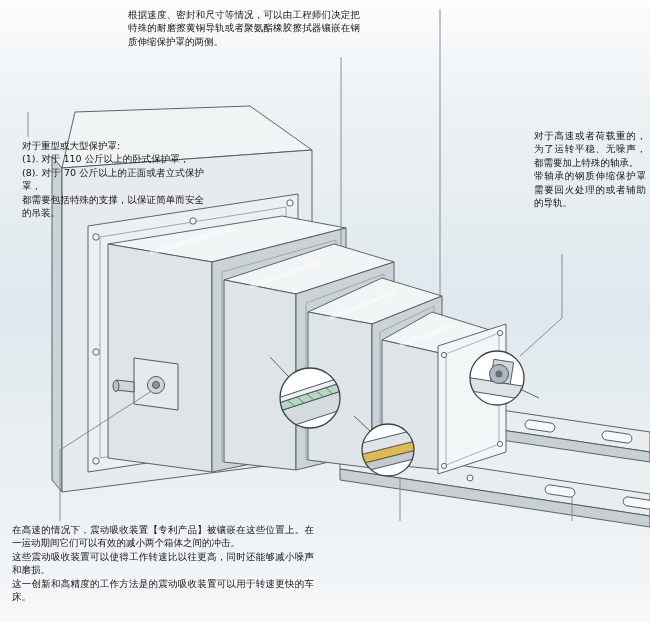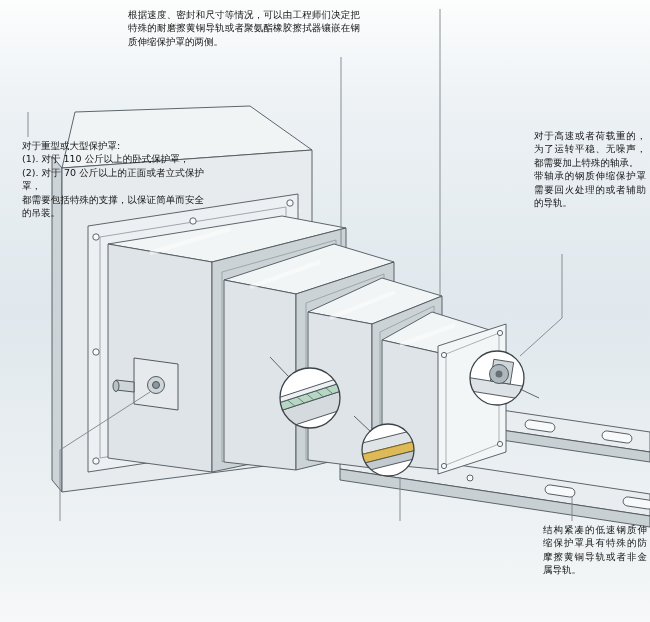--- a/index.html
+++ b/index.html
@@ -187,22 +187,24 @@
     <path d="M400,521 L400,477"></path>
     <path d="M572,521 L572,496"></path>
   </g>
 </svg>
 
   <div class="ann" style="left:128px;top:8px;width:232px">根据速度、密封和尺寸等情况，可以由工程师们决定把特殊的耐磨擦黄铜导轨或者聚氨酯橡胶擦拭器镶嵌在钢质伸缩保护罩的两侧。</div>
 
 
   <div class="ann" style="left:22px;top:139px;width:182px">对于重型或大型保护罩:
 (1). 对于 110 公斤以上的卧式保护罩，
-(2). 对于 70 公斤以上的正面或者立式保护罩，
+(8). 对于 70 公斤以上的正面或者立式保护罩，
 都需要包括特殊的支撑，以保证简单而安全的吊装。</div>
 
   <div class="ann" style="left:534px;top:129px;width:112px">对于高速或者荷载重的，为了运转平稳、无噪声，都需要加上特殊的轴承。
 带轴承的钢质伸缩保护罩需要回火处理的或者辅助的导轨。</div>
 
-
-
-  <div class="ann" style="left:543px;top:523px;width:104px">结构紧凑的低速钢质伸缩保护罩具有特殊的防摩擦黄铜导轨或者非金属导轨。</div>
+  <div class="ann" style="left:12px;top:523px;width:302px">在高速的情况下，震动吸收装置【专利产品】被镶嵌在这些位置上。在一运动期间它们可以有效的减小两个箱体之间的冲击。
+这些震动吸收装置可以使得工作转速比以往更高，同时还能够减小噪声和磨损。
+这一创新和高精度的工作方法是的震动吸收装置可以用于转速更快的车床。</div>
+
+
 </div>
 
 </body></html>

